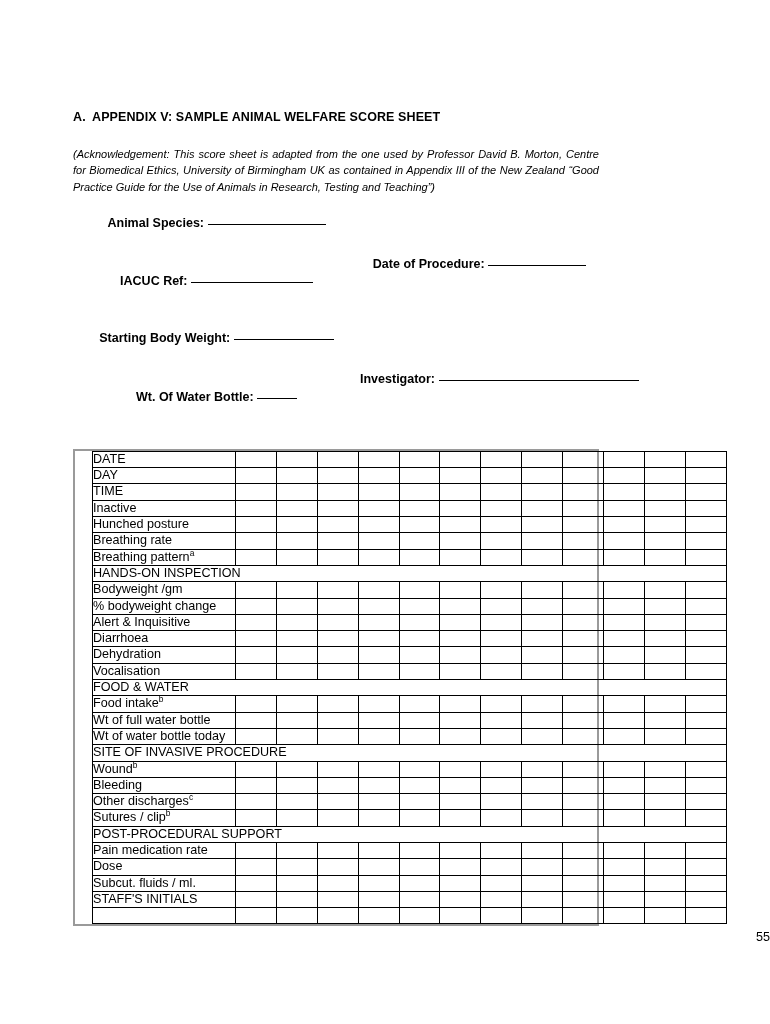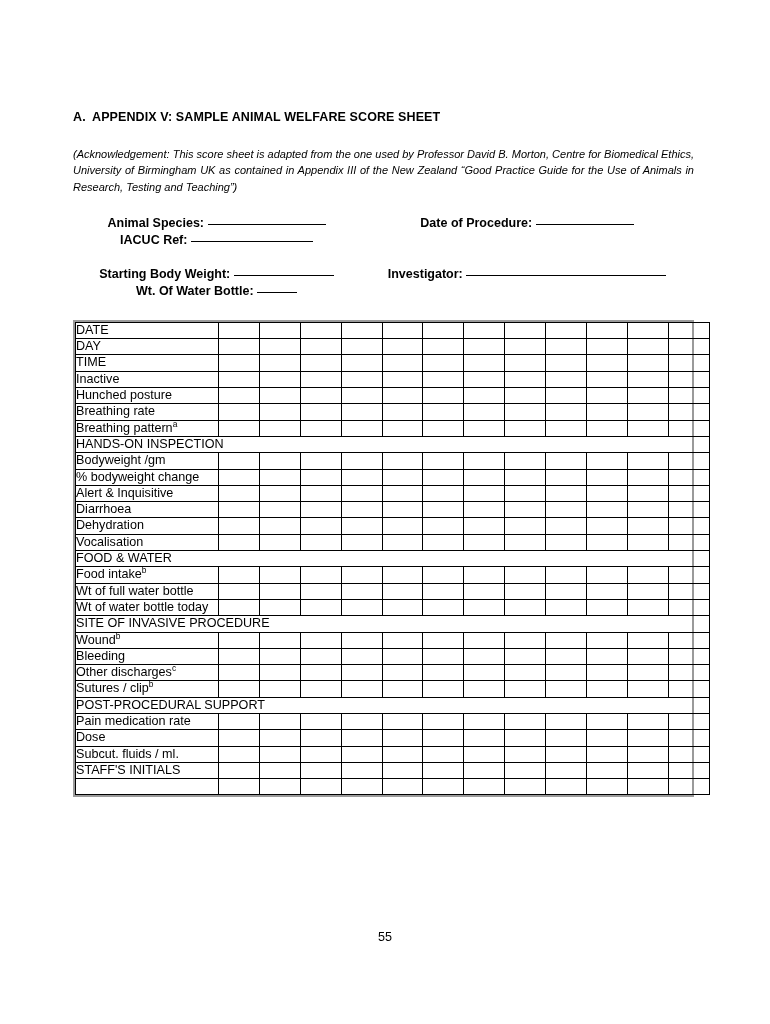--- a/index.html
+++ b/index.html
@@ -19,21 +19,21 @@
     position: absolute;
     left: 0;
     top: 0;
     width: 770px;
     height: 1024px;
   }
   .content {
     position: absolute;
     left: 73px;
     top: 110px;
-    width: 621px;
+    width: 526px;
   }
 
   
   .heading {
     font-size: 12.5px;
     font-weight: bold;
     letter-spacing: 0.1px;
     line-height: 15px;
     white-space: nowrap;
   }
@@ -63,40 +63,42 @@
     display: flex;
     white-space: nowrap;
     text-align: center;
   }
   .field-left {
     width: 287px;
     flex: 0 0 287px;
   }
   .field-right {
     flex: 1 1 auto;
+    margin-top: 41px;
   }
   .rule {
     display: inline-block;
     border-bottom: 1.6px solid #000;
     vertical-align: 2px;
     height: 10px;
   }
   .r-species  { width: 118px; }
   .r-iacuc    { width: 122px; }
   .r-date     { width: 98px;  }
   .r-weight   { width: 100px; }
   .r-bottle   { width: 40px;  }
   .r-invest   { width: 200px; }
   .fields-gap { height: 16px; }
 
   
   .table-wrap {
     margin-top: 20px;
     border: 2px solid #9a9a9a;
     background: #ffffff;
+    padding-left: 17px;
   }
   table.score {
     border-collapse: collapse;
     width: 100%;
     table-layout: fixed;
   }
   table.score td {
     border: 1px solid #000000;
     padding: 0;
     font-size: 12.6px;
@@ -125,21 +127,21 @@
     vertical-align: super;
     line-height: 0;
   }
 
   
   .page-number {
     position: absolute;
     left: 0;
     top: 930px;
     width: 770px;
-    text-align: center;
+    text-align: right;
     font-size: 12.6px;
   }
 </style>
 </head>
 <body>
 
 <div class="page">
 
   <div class="content">
 

